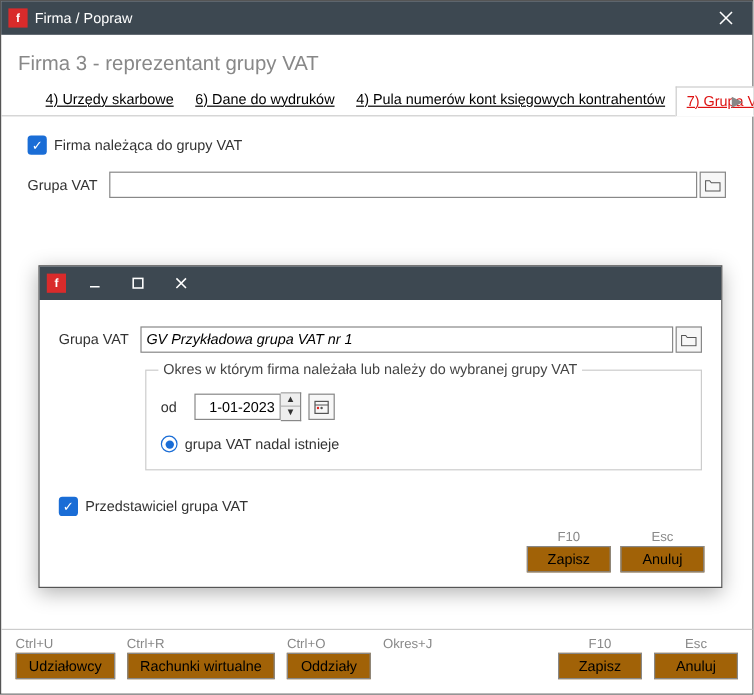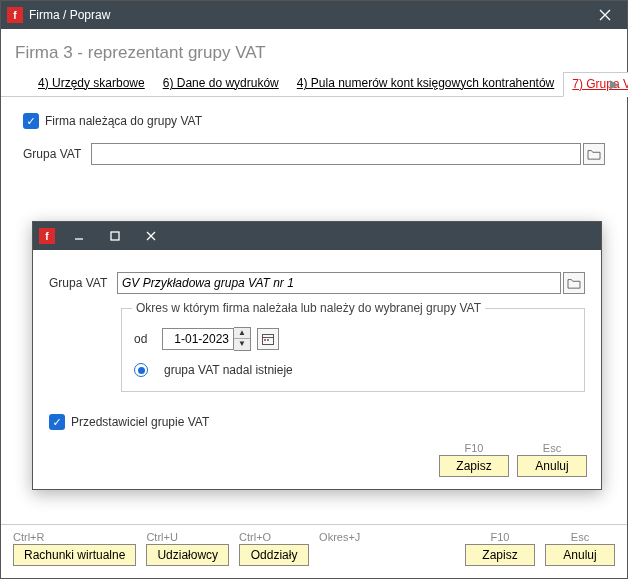--- a/index.html
+++ b/index.html
@@ -21,34 +21,34 @@
   .chk .box { width:16px; height:16px; border-radius:3px; background:#1a6dd6; display:flex; align-items:center; justify-content:center; color:#fff; font-size:11px;}
   .lbl { width: 68px; font-size:12px; }
   .textinput { flex:1; height:22px; border:1px solid #888; padding: 2px 4px; font-size:12px;font-style:italic; }
   .brws { width:22px; height:22px; border:1px solid #888; margin-left:2px; display:flex; align-items:center; justify-content:center; cursor:pointer; background:#f7f7f7;}
   .brws svg { width:14px; height:12px;}
   .dialog { position:absolute; left:31px; top:220px; width:570px; box-shadow:0 4px 16px rgba(0,0,0,.3); border:1px solid #555; background:#fff;}
   .dialog .titlebar { background:#3d4851; }
   .dlg-body { padding: 22px 16px 8px 16px;}
   .fieldset { border:1px solid #ccc; margin-top:12px; padding: 18px 12px 14px 12px; position:relative; }
   .fieldset .legend { position:absolute; top:-8px; left:10px; background:#fff; padding:0 4px; font-size:12px; color:#444;}
-  .radio { display:flex; align-items:flex-end; gap:16px; font-size:12px;}
+  .radio { display:flex; align-items:flex-end; gap:6px; font-size:12px;}
   .radio .dot { width:14px; height:14px; border-radius:50%; border:1px solid #888; display:flex; align-items:center; justify-content:center;}
   .radio.selected .dot { border-color:#1a6dd6; }
   .radio.selected .dot::after { content:""; width:7px;height:7px;border-radius:50%; background:#1a6dd6;}
   .spinbox { display:flex; align-items:center;}
   .spinbox input { width:72px; height:22px; border:1px solid #888; text-align:right; padding-right:4px; font-size:12px;}
   .spinbox .spins { display:flex; flex-direction:column; border:1px solid #888; border-left:none;}
   .spinbox .spins div { width:16px; height:11px; background:#eee; font-size:8px; text-align:center; line-height:10px; cursor:pointer; border-bottom:1px solid #aaa;}
   .spinbox .spins div:last-child{border-bottom:none;}
   .calbtn { width:22px; height:22px; border:1px solid #888; margin-left:6px; display:flex; align-items:center; justify-content:center; cursor:pointer;background:#f7f7f7;color:#666;}
   .dlg-footer { display:flex; justify-content:flex-end; gap:8px; padding: 4px 14px 12px 14px; align-items:flex-end;}
   .btn-col { display:flex; flex-direction:column; align-items:center; gap:1px;}
   .btn-col .hint { font-size:11px; color:#888;}
-  .btn { min-width:70px; height:22px; border:1px solid #888; background:#fef9c3; font-size:12px; cursor:pointer; padding:0 10px;}
+  .btn { min-width:70px; height:22px; border:1px solid #888; background:#a16207; font-size:12px; cursor:pointer; padding:0 10px;}
   .outer-footer { position:absolute; bottom:0; left:0; right:0; border-top:1px solid #ccc; padding:6px 12px 12px 12px; display:flex; gap:10px;}
   .outer-footer .group { display:flex; flex-direction:column; align-items:flex-start; gap:1px;}
   .outer-footer .group .hint{font-size:11px;color:#888;}
   .outer-footer .spacer{flex:1;}
   .underline4 { text-decoration: underline; text-decoration-thickness:1px;}
 </style>
 </head>
 <body>
 
 <div class="outer">
@@ -87,26 +87,26 @@
           <svg viewBox="0 0 16 14">
               <path d="M1 3 h4 l1.5 2 H15 v8 H1 Z" fill="none" stroke="#555" stroke-width="1"></path>
             </svg>
         </div>
       </div>
     </div>
   </div>
 
   <div class="outer-footer">
     <div class="group">
+      <span class="hint">Ctrl+U</span>
+      <button class="btn">Udziałowcy</button>
+    </div>
+    <div class="group">
       <span class="hint">Ctrl+R</span>
       <button class="btn">Rachunki wirtualne</button>
-    </div>
-    <div class="group">
-      <span class="hint">Ctrl+U</span>
-      <button class="btn">Udziałowcy</button>
     </div>
     <div class="group">
       <span class="hint">Ctrl+O</span>
       <button class="btn">Oddziały</button>
     </div>
     <div class="group">
       <span class="hint">Okres+J</span>
     </div>
     <div class="spacer"></div>
     <div class="group" style="align-items:center;">
@@ -173,21 +173,21 @@
             <label class="radio selected">
               <span class="dot"></span>
               <span>grupa VAT nadal istnieje</span>
             </label>
           </div>
         </div>
       </div>
       <div style="margin-top:22px; padding-left:0;">
         <label class="chk">
           <span class="box">✓</span>
-          <span>Przedstawiciel grupie VAT</span>
+          <span>Przedstawiciel grupa VAT</span>
         </label>
       </div>
     </div>
     <div class="dlg-footer">
       <div class="btn-col">
         <span class="hint">F10</span>
         <button class="btn">Zapisz</button>
       </div>
       <div class="btn-col">
         <span class="hint">Esc</span>

